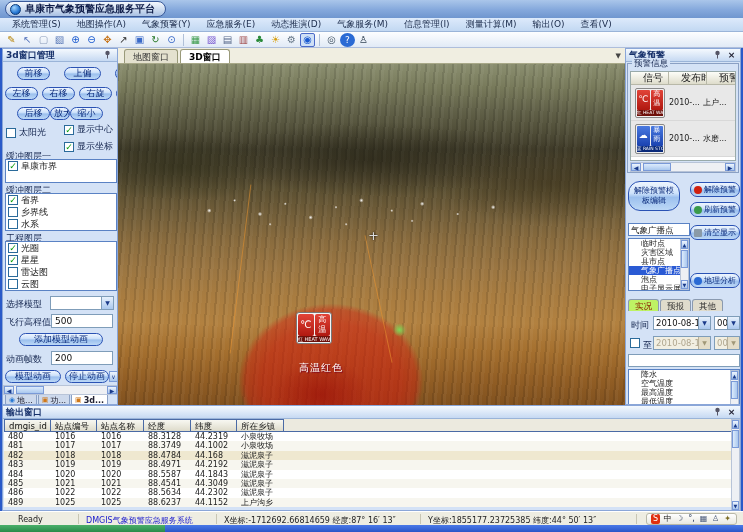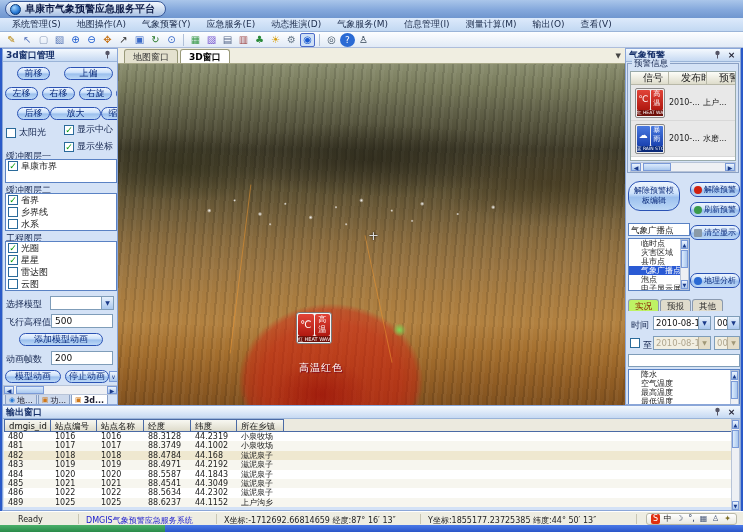--- a/index.html
+++ b/index.html
@@ -193,32 +193,32 @@
       <span class="sp"></span>
       <span class="hbtn">
           <svg class="pin-svg" width="9" height="9" viewBox="0 0 9 9">
             <circle cx="4.5" cy="3" r="2.2" fill="#556"></circle>
             <rect x="4" y="4.5" width="1" height="4" fill="#556"></rect>
           </svg>
         </span>
     </div>
     <div class="navrow" style="left:14px;top:18px;gap:14px;" id="navrow0">
         <div class="xpbtn" style="width: 33px; flex: 0 0 auto;">前移</div>
-        <div class="xpbtn" style="width: 49px; flex: 0 0 auto;">上偏</div>
+        <div class="xpbtn" style="width: 37px; flex: 0 0 auto;">上偏</div>
         <div class="xpbtn" style="width: 33px; flex: 0 0 auto;">下偏</div>
       </div>
     <div class="navrow" style="left:2px;top:38px;gap:4px;" id="navrow1">
         <div class="xpbtn" style="width: 33px; flex: 0 0 auto;">左移</div>
         <div class="xpbtn" style="width: 33px; flex: 0 0 auto;">右移</div>
         <div class="xpbtn" style="width: 33px; flex: 0 0 auto;">右旋</div>
         <div class="xpbtn" style="width: 33px; flex: 0 0 auto;">左旋</div>
       </div>
     <div class="navrow" style="left:14px;top:58px;gap:0;" id="navrow2">
         <div class="xpbtn" style="width: 33px; flex: 0 0 auto;">后移</div>
-        <div class="xpbtn" style="width: 51px; flex: 0 0 auto; font-family: Liberation Serif, serif;">放大</div>
+        <div class="xpbtn" style="width: 20px; flex: 0 0 auto; font-family: Liberation Serif, serif;">放大</div>
         <div class="xpbtn" style="width: 33px; flex: 0 0 auto;">缩小</div>
       </div>
     <div class="cbrow" style="left:3px;top:77px;" id="cbc0">
         <span class="cbx"></span>
         <span>太阳光</span>
       </div>
     <div class="cbrow" style="left:61px;top:74px;" id="cbc1">
         <span class="cbx">✓</span>
         <span>显示中心</span>
       </div>

